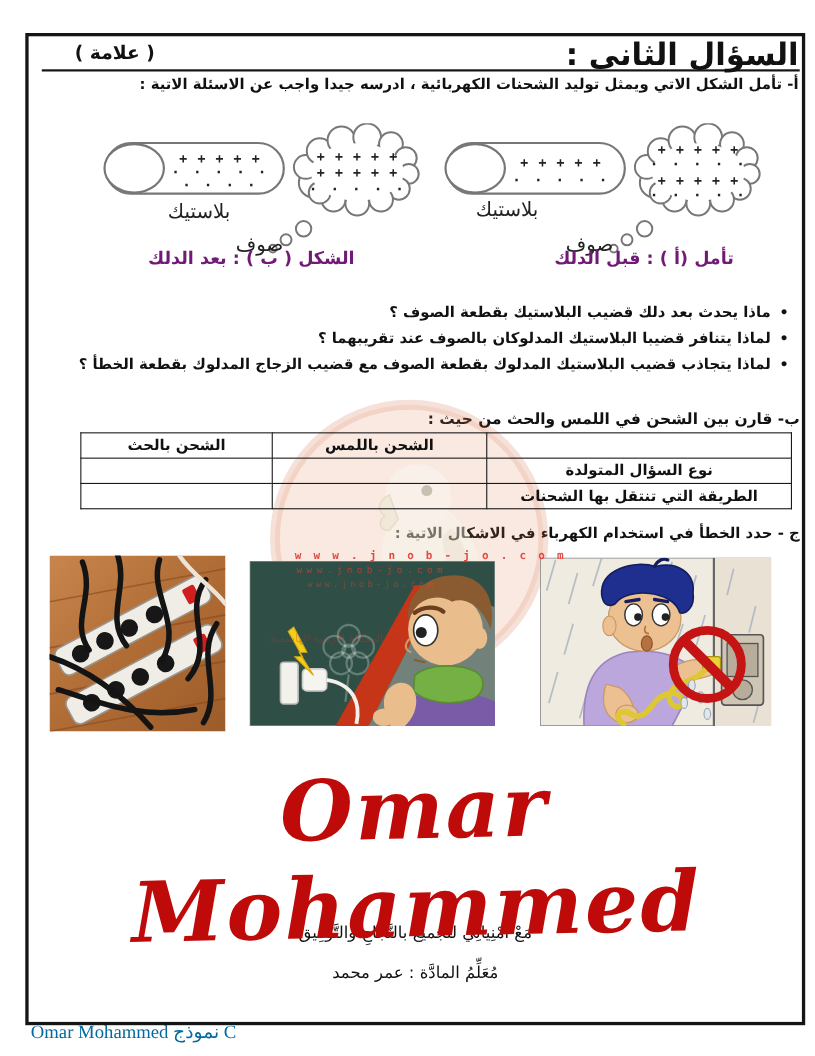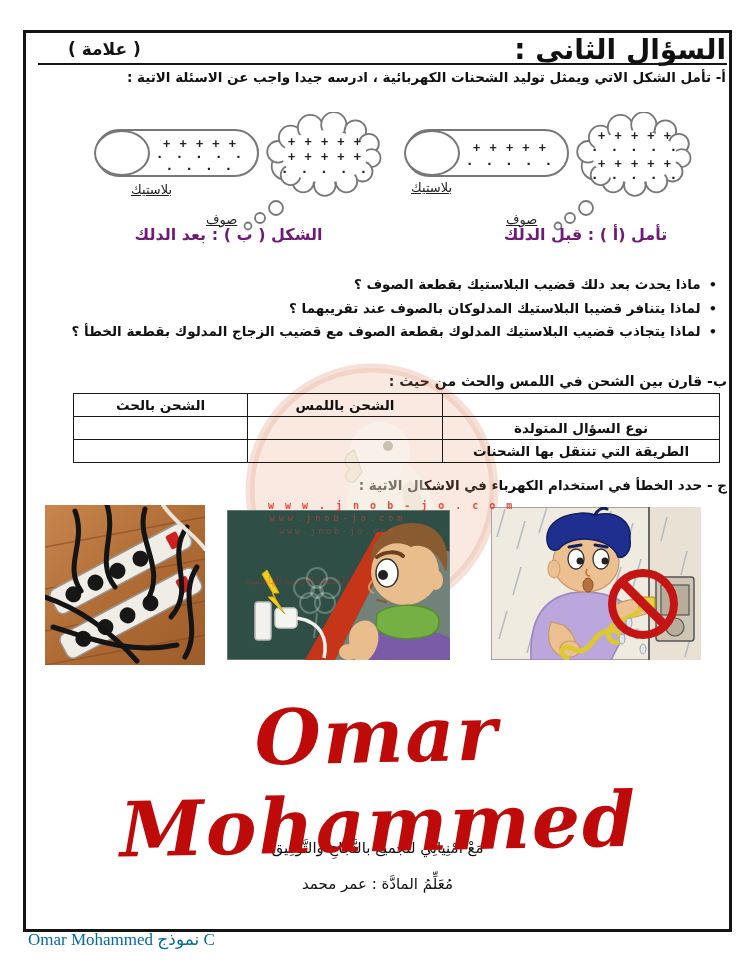--- a/index.html
+++ b/index.html
@@ -8,21 +8,21 @@
   .frame { position:absolute; left:23px; top:30px; width:703px; height:896px;
            border:3px solid #151515; }
   
   .header-underline { position:absolute; left:12px; top:0; right:2px; height:30px;
                       border-bottom:2.5px solid #151515; }
   .q-title { position:absolute; top:0px; right:3px; font-size:28px; font-weight:bold; }
   .q-mark  { position:absolute; top:6px; left:42px; font-size:17px; font-weight:bold; }
   .intro   { position:absolute; top:36px; right:3px; font-size:13.5px; font-weight:bold; }
   
   .fig-svg { position:absolute; }
-  .fig-label { position:absolute; font-size:13px; color:#222; text-align:left;text-decoration:underline; }
+  .fig-label { position:absolute; font-size:18px; color:#222; text-align:center; }
   .fig-caption { position:absolute; font-size:16px; font-weight:bold; color:#701a75; text-align:center; }
   .chg { font-family:"DejaVu Sans Mono", monospace; font-weight:bold; font-size:12px;
          fill:#222; text-anchor:middle; letter-spacing:1px; }
   .chg.dots { font-size:13px; letter-spacing:2px; }
   
   .qlist { position:absolute; top:240px; right:12px; left:30px; }
   .qitem { direction:rtl; text-align:right; font-size:13.5px; font-weight:bold; line-height:23.5px; }
   .qitem::before { content:"•"; margin-left:8px; font-size:13px; }
   .sec-title { position:absolute; right:2px; font-size:14px; font-weight:bold; direction:rtl; }
   

